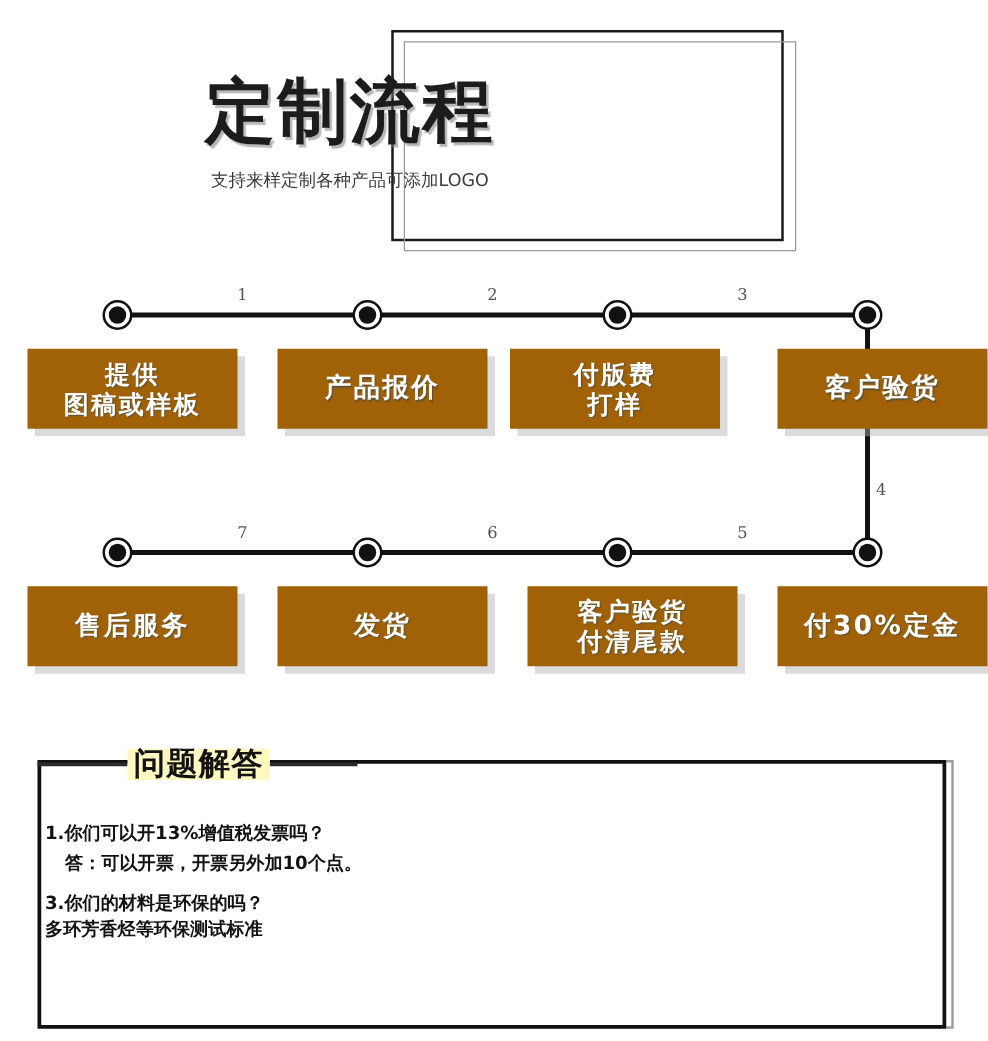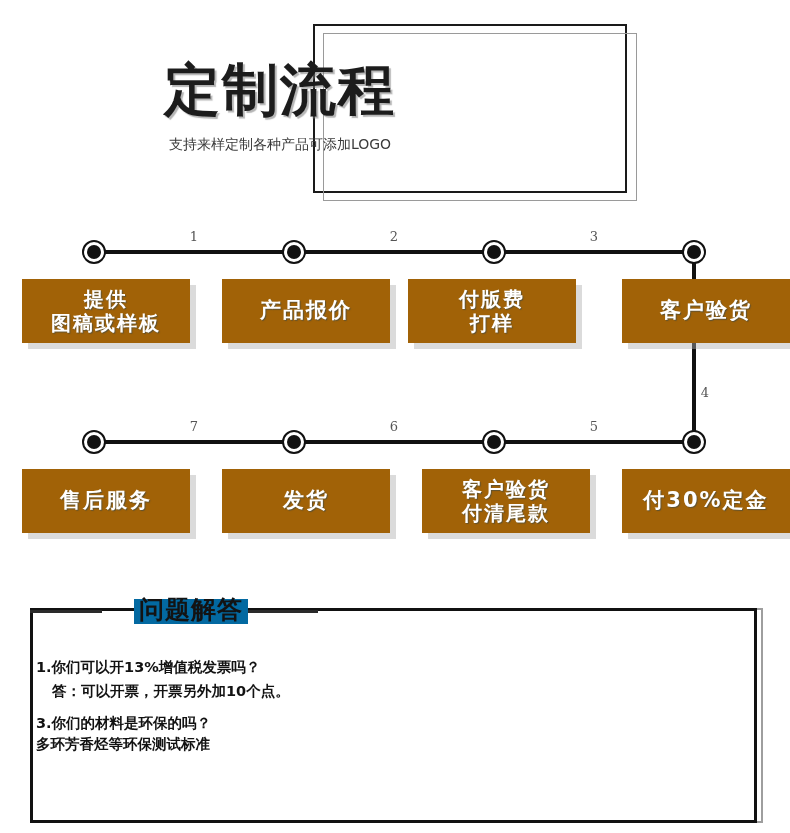--- a/index.html
+++ b/index.html
@@ -91,24 +91,24 @@
     border:3px solid #111111;box-sizing:border-box;background:#ffffff;
   }
   .faq-title-wrap{
     position:absolute;left:30px;top:595px;width:300px;height:32px;
     display:flex;align-items:center;z-index:9;
   }
   .faq-rule{height:3px;background:#2a2a2a;flex:0 0 auto;}
   .faq-rule.left{width:72px;}
   .faq-rule.right{width:70px;}
   .faq-title{
-    font-family:Liberation Mono, monospace;
+    font-family:Liberation Sans, sans-serif;
     font-size:25px;font-weight:bold;color:#131313;
     padding:0 5px;letter-spacing:1px;line-height:1;
-    background:#0369a1;white-space:nowrap;margin-left:32px;
+    background:#fef9c3;white-space:nowrap;
   }
 
   .faq-list{
     position:absolute;left:36px;top:630px;width:700px;margin-top:28px;
   }
   .faq-item{margin-bottom:13px;}
   .faq-q{
     font-size:14.5px;font-weight:bold;color:#121212;
     letter-spacing:0px;line-height:1.35;white-space:nowrap;
   }

